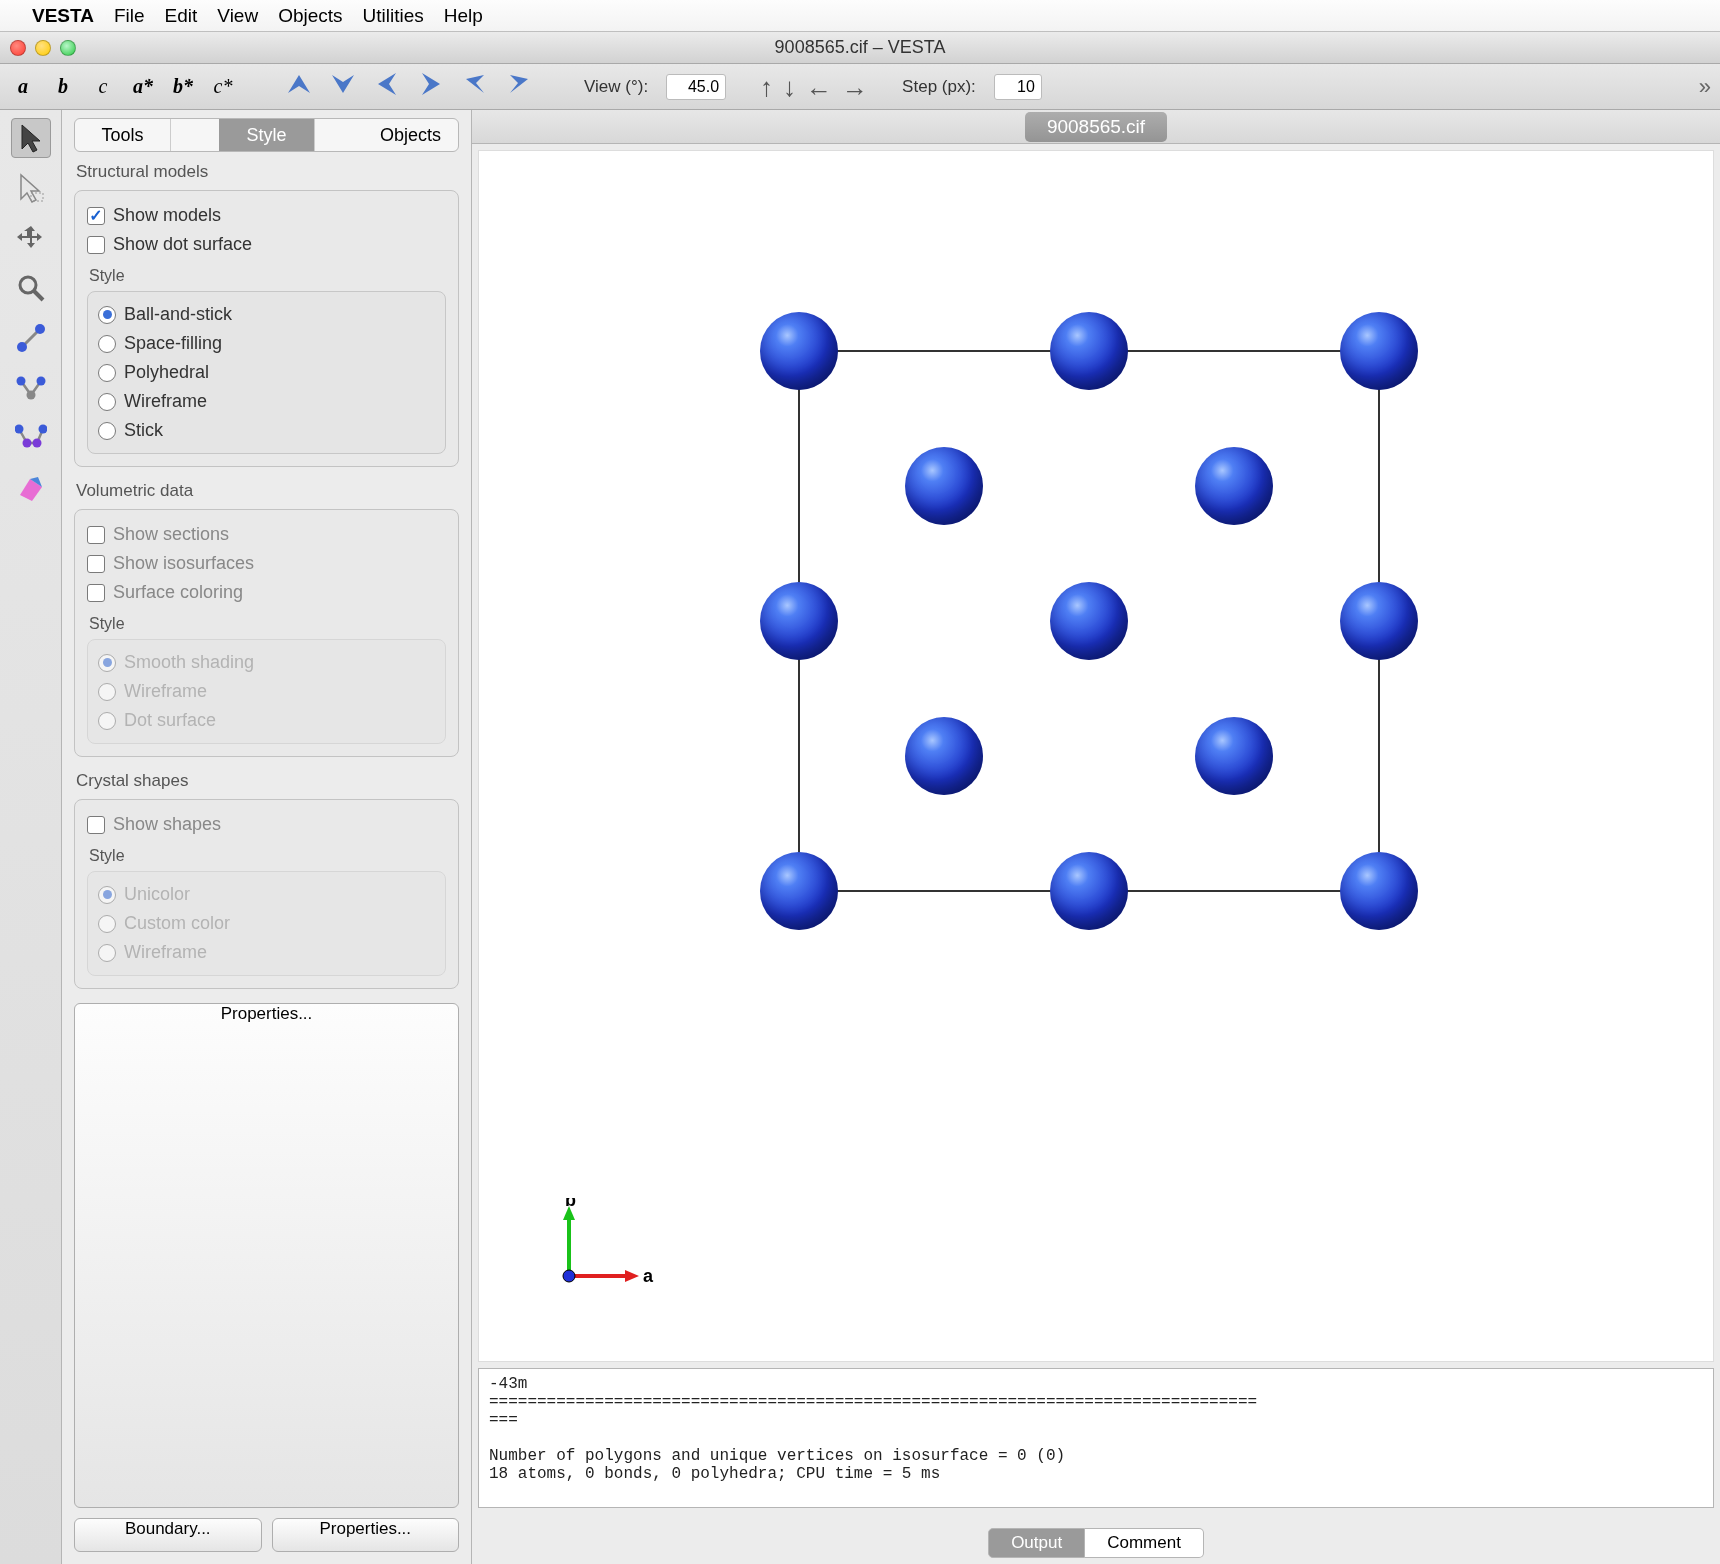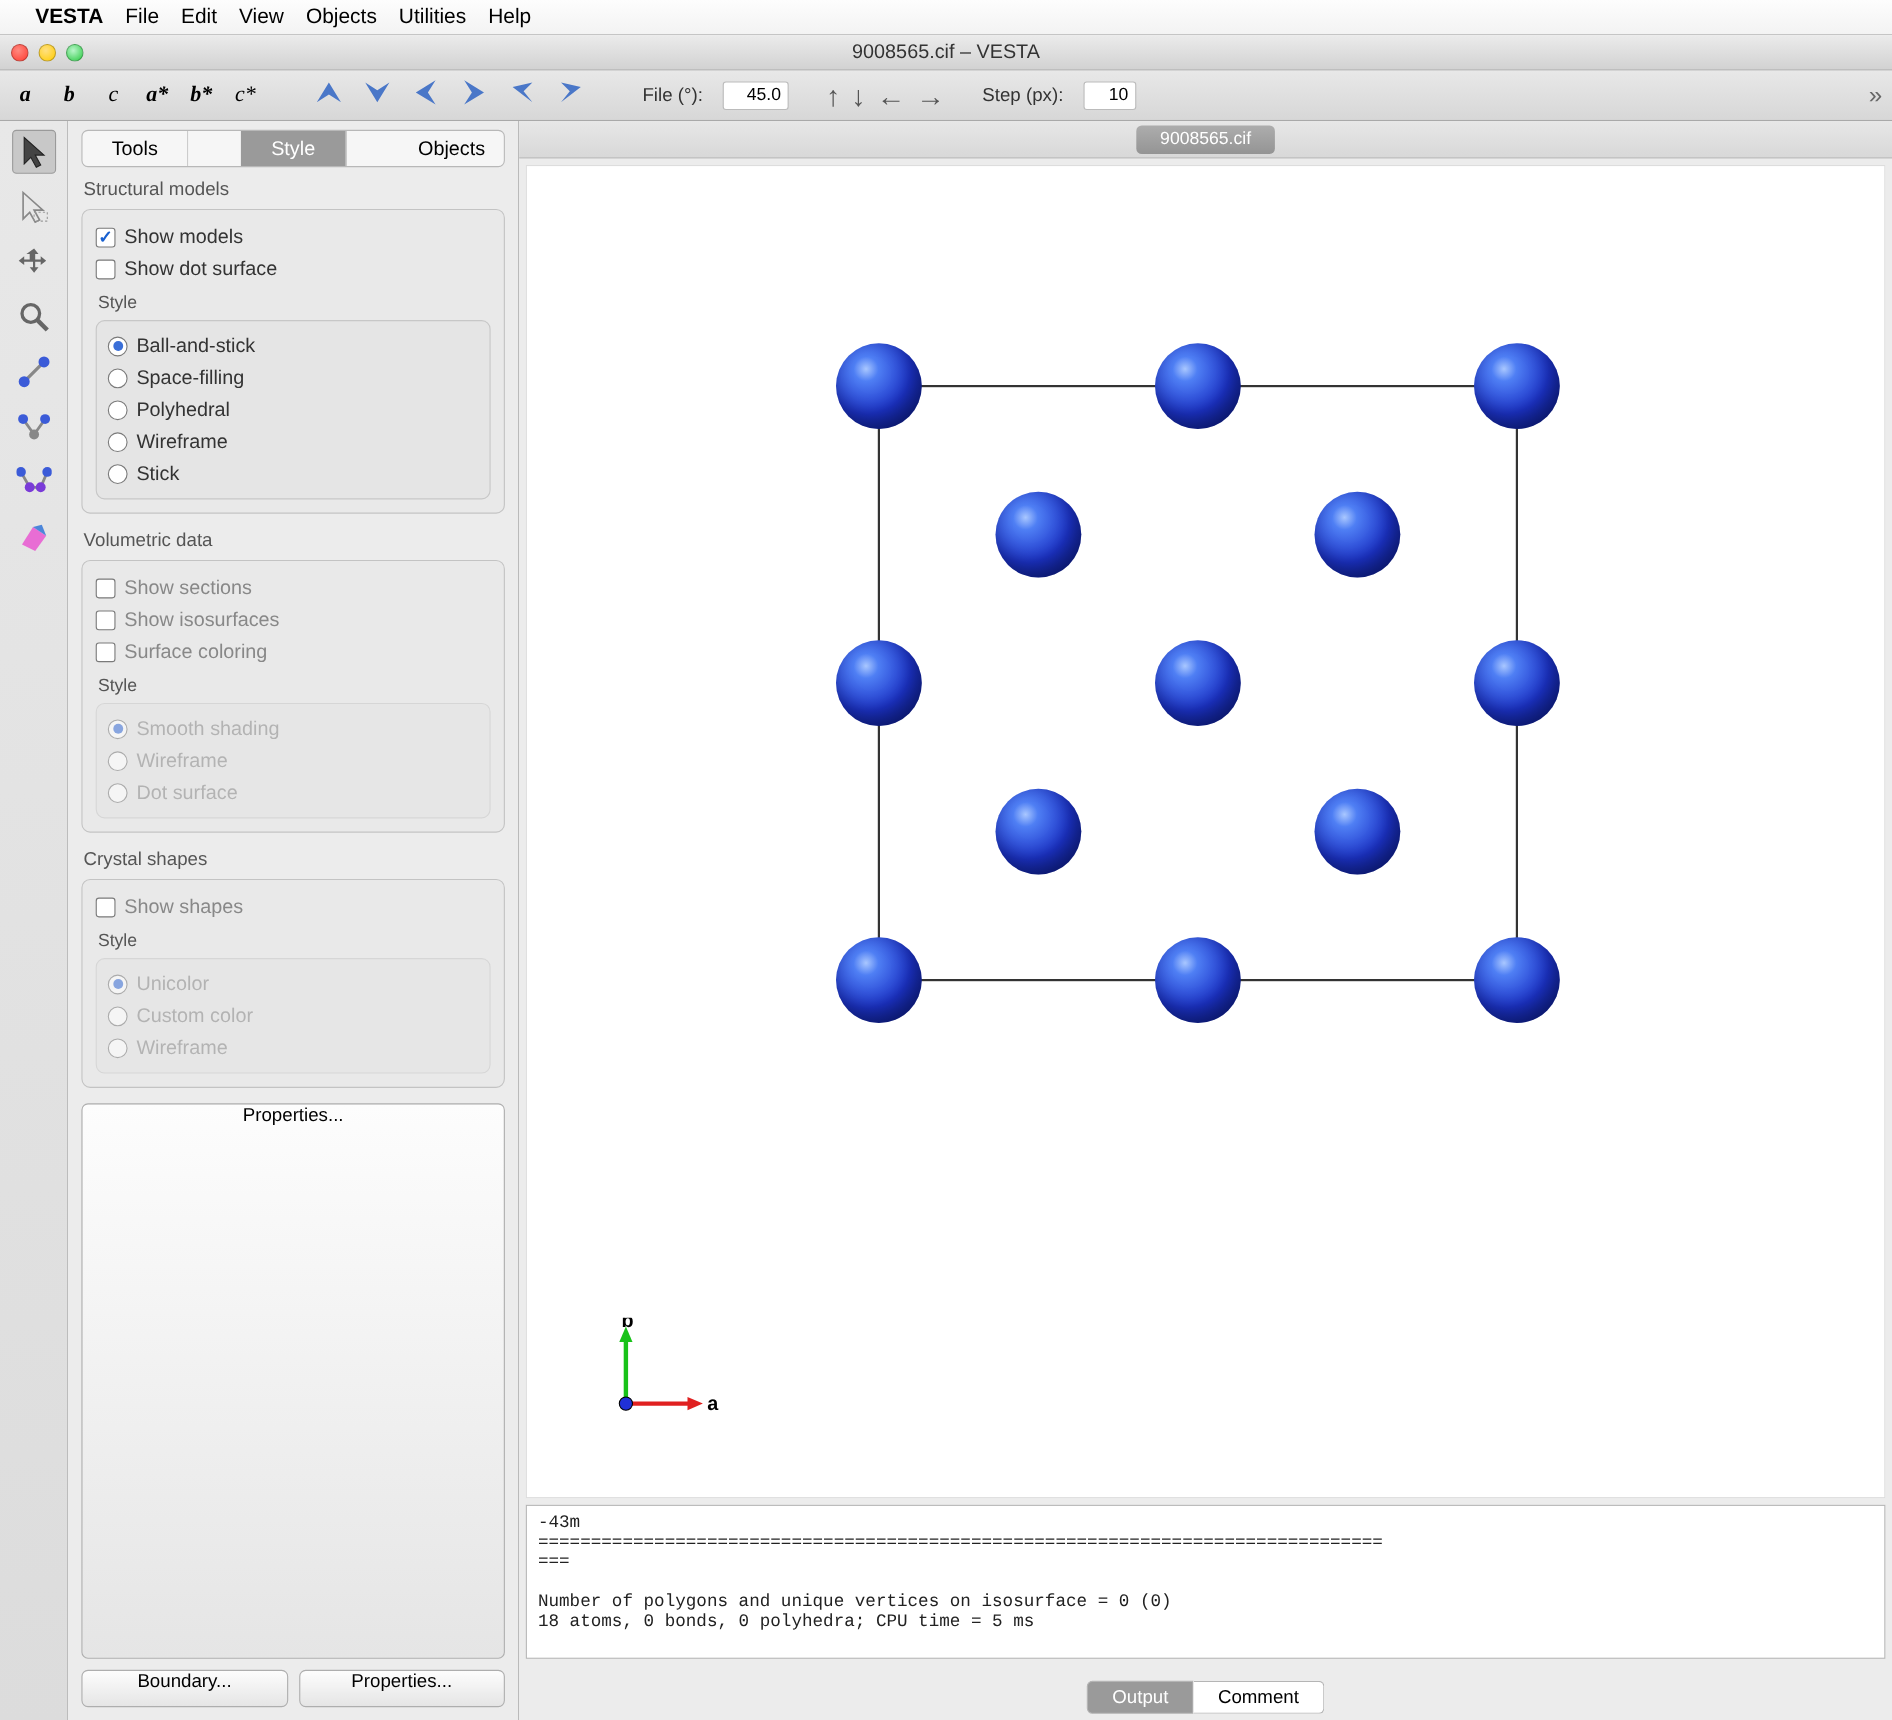--- a/index.html
+++ b/index.html
@@ -172,21 +172,21 @@
 .main { flex: 1; display: flex; flex-direction: column; background: #ececec; }
 .doc-tab-row {
   height: 34px;
   display: flex; align-items: center; justify-content: center;
   background: linear-gradient(#e7e7e7, #d8d8d8);
   border-bottom: 1px solid #b5b5b5;
 }
 .doc-tab {
   background: linear-gradient(#adadad, #949494);
   color: #fff;
-  padding: 4px 22px; border-radius: 5px; font-size: 16px;
+  padding: 4px 22px; border-radius: 5px; font-size: 19px;
 }
 
 .viewport { flex: 1; background: #fff; position: relative; margin: 6px; border: 1px solid #ddd; }
 
 .atom {
   position: absolute; width: 78px; height: 78px; border-radius: 50%;
   background: radial-gradient(circle at 35% 30%, #a9c7ff 0%, #4f7ff4 15%, #1c33c9 55%, #0a1a8a 100%);
   box-shadow: inset -6px -10px 18px rgba(0,0,0,.35);
   transform: translate(-50%, -50%);
 }
@@ -270,21 +270,21 @@
         <polygon points="4,8 22,4 14,12 22,22" fill="#4a77c8"></polygon>
       </svg>
   </span>
   <span class="arrow-btn">
     <svg width="26" height="26">
         <polygon points="22,8 4,4 12,12 4,22" fill="#4a77c8"></polygon>
       </svg>
   </span>
 
   <span class="sep"></span>
-  <span class="lbl">File (°):</span>
+  <span class="lbl">View (°):</span>
   <input class="stepfield" value="45.0" style="">
 
   <div class="nav-arrows">
     <span class="na">↑</span>
     <span class="na">↓</span>
     <span class="na">←</span>
     <span class="na">→</span>
   </div>
 
   <span class="lbl">Step (px):</span>

